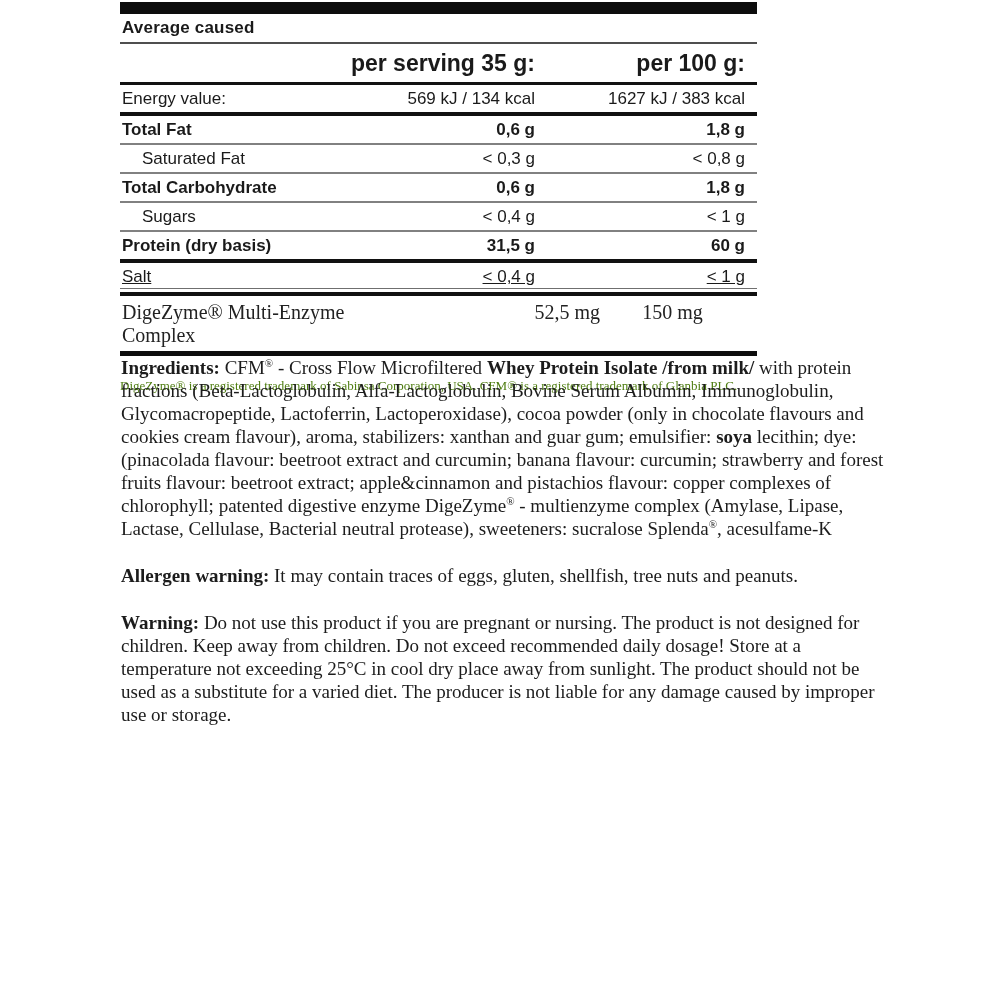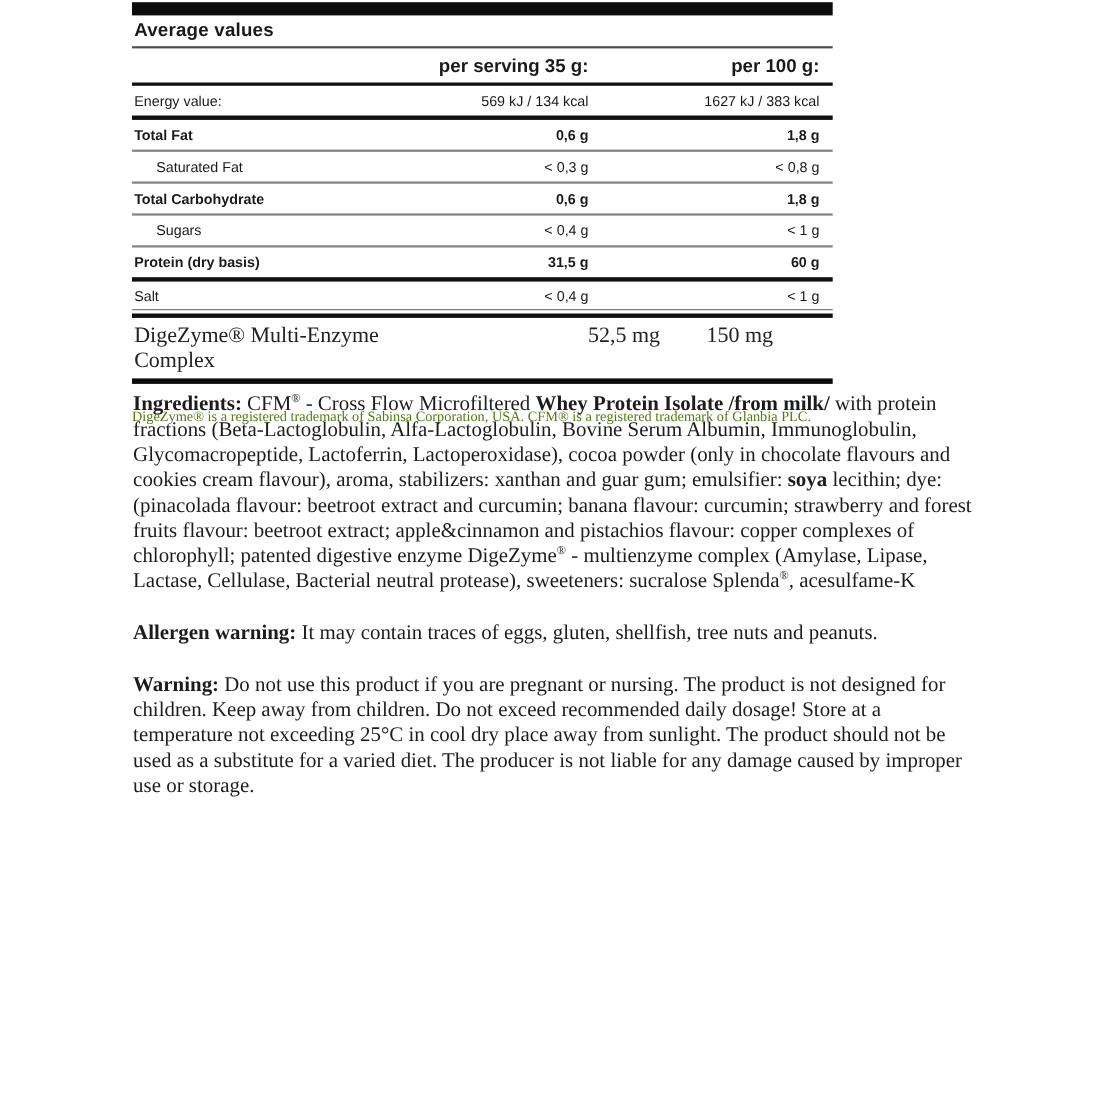--- a/index.html
+++ b/index.html
@@ -3,25 +3,25 @@
 <meta charset="utf-8">
 <style>
   html,body{margin:0;padding:0;}
   body{width:1000px;height:1000px;background:#ffffff;font-family:"Liberation Sans",sans-serif;}
   .page{position:relative;width:1000px;height:1000px;background:#fff;overflow:hidden;}
 
   
   .nutri{position:absolute;left:120px;top:2px;width:637px;color:#1a1a1a;}
   .topbar{height:12px;background:#0d0d0d;}
   .nutri-title{font-weight:bold;font-size:17px;padding:4px 0 4px 2px;border-bottom:2px solid #4f4f4f;letter-spacing:.2px;}
-  .head-row{display:flex;align-items:baseline;font-weight:bold;font-size:17px;padding:6px 0 5px 0;border-bottom:3px solid #111;}
-  .nrow{display:flex;align-items:baseline;font-size:13px;line-height:18px;padding:5px 0 4px 0;border-bottom:2px solid #818181;}
+  .head-row{display:flex;align-items:baseline;font-weight:bold;font-size:23px;padding:6px 0 5px 0;border-bottom:3px solid #111;}
+  .nrow{display:flex;align-items:baseline;font-size:17px;line-height:18px;padding:5px 0 4px 0;border-bottom:2px solid #818181;}
   .nrow.bold{font-weight:bold;justify-content:center;}
   .nrow.thick{border-bottom:4px solid #111;}
-  .nrow.salt{border-bottom:1px solid #6f6f6f;padding-bottom:2px;}
+  .nrow.salt{border-bottom:1px solid #6f6f6f;padding-bottom:2px;text-decoration:underline;}
   .bar4{height:4px;background:#111;margin-top:3px;}
   .cell-label{flex:1;padding-left:2px;}
   .nrow.indent .cell-label{padding-left:22px;}
   .cell-s{width:217px;text-align:right;white-space:nowrap;}
   .cell-h{width:210px;text-align:right;padding-right:12px;white-space:nowrap;}
   .enzyme{display:flex;align-items:baseline;font-family:"Liberation Serif",serif;font-size:20px;padding:5px 0 4px 0;border-bottom:5px solid #0d0d0d;color:#222;}
   .enzyme .e-label{flex:1;padding-left:2px;}
   .enzyme .e-s{width:195px;text-align:right;white-space:nowrap;}
   .enzyme .e-h{width:145px;text-align:center;padding-right:12px;white-space:nowrap;}
   .footnote{font-family:"Liberation Serif",serif;font-size:13px;line-height:15px;width:622px;margin-top:22px;color:#4d7c0f;}
@@ -33,21 +33,21 @@
   .para sup{font-size:11px;line-height:0;vertical-align:super;}
 </style>
 </head>
 <body>
 
 <div class="page">
 
   <div class="nutri">
     <div class="topbar"></div>
 
-    <div class="nutri-title">Average values</div>
+    <div class="nutri-title">Average caused</div>
 
     <div class="head-row">
       <div class="cell-label"></div>
       <div class="cell-s">per serving 35 g:</div>
       <div class="cell-h">per 100 g:</div>
     </div>
 
     <div id="table-rows">
         <div class="nrow thick">
           <div class="cell-label">Energy value:</div>

